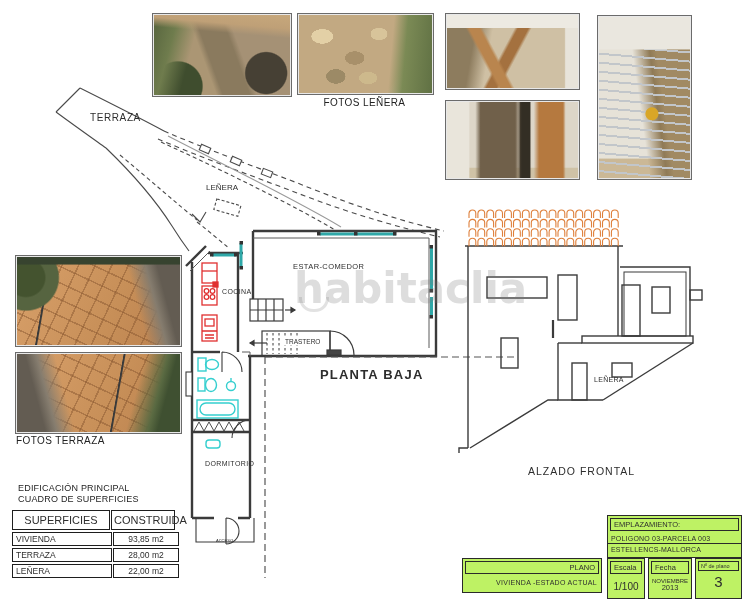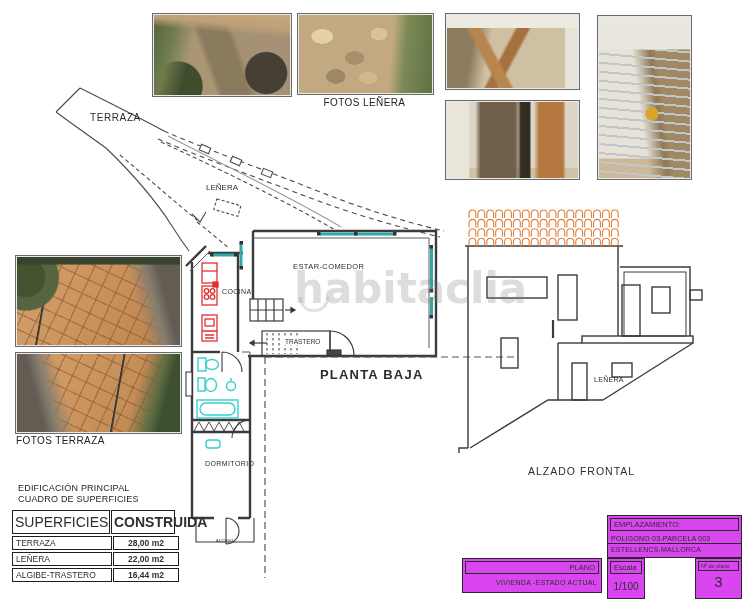--- a/index.html
+++ b/index.html
@@ -15,25 +15,25 @@
      font-size:42px;font-weight:bold;letter-spacing:0px;
      color:rgba(125,125,125,.26);font-family:"DejaVu Sans",sans-serif;pointer-events:none;}
   #wm-swoosh{position:absolute;left:299px;top:297px;width:24px;height:12px;z-index:5;
      border:3px solid rgba(125,125,125,.22);border-top:none;border-radius:0 0 14px 14px;pointer-events:none;}
   
   #surf{position:absolute;left:12px;top:483px;z-index:6;width:170px;}
   #surf .ttl{font-size:9px;line-height:11px;letter-spacing:.2px;color:#1e1e1e;margin-left:6px;}
   .srow{display:flex;margin-top:2px;}
   .srow .c1{width:92px;border:1.2px solid #1e1e1e;padding:1px 3px;font-size:8.5px;}
   .srow .c2{width:58px;border:1.2px solid #1e1e1e;border-left:1.2px solid #1e1e1e;
-            margin-left:1px;padding:1px 3px;font-size:8.5px;text-align:center;font-weight:bold;}
-  .srow.hdr .c1,.srow.hdr .c2{font-size:14px;text-align:center;padding:3px 2px;}
+            margin-left:1px;padding:1px 3px;font-size:8.5px;text-align:center;}
+  .srow.hdr .c1,.srow.hdr .c2{font-size:11px;text-align:center;padding:3px 2px;}
   .srow.hdr{margin-top:5px;margin-bottom:2px;}
   
-  .tb{position:absolute;z-index:6;border:1.1px solid #2a2a2a;background:#d946ef;font-size:7.5px;}
+  .tb{position:absolute;z-index:6;border:1.1px solid #2a2a2a;background:#bef264;font-size:7.5px;}
   .tb .hd{border:1px solid #2a2a2a;margin:2px;padding:1px 3px;font-size:7.5px;}
   #tb-empl{left:607px;top:515px;width:133px;height:41px;}
   #tb-empl .ln{padding:1.5px 3px;border-bottom:1px solid #2a2a2a;font-size:7px;letter-spacing:.2px;}
   #tb-empl .ln:last-child{border-bottom:none;}
   #tb-plano{left:462px;top:558px;width:138px;height:33px;text-align:right;}
   #tb-plano .val{padding:3px 4px;font-size:7px;letter-spacing:.3px;}
   #tb-esc{left:607px;top:558px;width:36px;height:39px;}
   #tb-esc .val{text-align:center;font-size:10px;margin-top:7px;}
   #tb-fec{left:648px;top:558px;width:42px;height:39px;}
   #tb-fec .val{text-align:center;font-size:6px;line-height:6.5px;margin-top:4px;}
@@ -322,44 +322,51 @@
   <div class="lbl" style="left:528px;top:465px;font-size:10.5px;letter-spacing:1px;">ALZADO FRONTAL</div>
 
   <div id="surf">
     <div class="ttl">EDIFICACIÓN PRINCIPAL</div>
     <div class="ttl">CUADRO DE SUPERFICIES</div>
     <div class="srow hdr">
       <div class="c1">SUPERFICIES</div>
       <div class="c2">CONSTRUIDA</div>
     </div>
     <div class="srow">
+      <div class="c1">VIVIENDA</div>
+      <div class="c2">93,85 m2</div>
+    </div>
+    <div class="srow">
       <div class="c1">TERRAZA</div>
       <div class="c2">28,00 m2</div>
     </div>
     <div class="srow">
       <div class="c1">LEÑERA</div>
       <div class="c2">22,00 m2</div>
-    </div>
-    <div class="srow">
-      <div class="c1">ALGIBE-TRASTERO</div>
-      <div class="c2">16,44 m2</div>
     </div>
   </div>
 
   <div id="tb-empl" class="tb">
     <div class="hd">EMPLAZAMIENTO:</div>
     <div class="ln">POLIGONO 03-PARCELA 003</div>
     <div class="ln">ESTELLENCS-MALLORCA</div>
   </div>
   <div id="tb-plano" class="tb">
     <div class="hd">PLANO</div>
     <div class="val">VIVIENDA -ESTADO ACTUAL</div>
   </div>
   <div id="tb-esc" class="tb">
     <div class="hd">Escala</div>
     <div class="val">1/100</div>
   </div>
+  <div id="tb-fec" class="tb">
+    <div class="hd">Fecha</div>
+    <div class="val">
+      <div>NOVIEMBRE</div>
+      <div class="yr">2013</div>
+    </div>
+  </div>
   <div id="tb-num" class="tb">
     <div class="hd">Nº de plano</div>
     <div class="val">3</div>
   </div>
 
 </div>
 
 </body></html>

